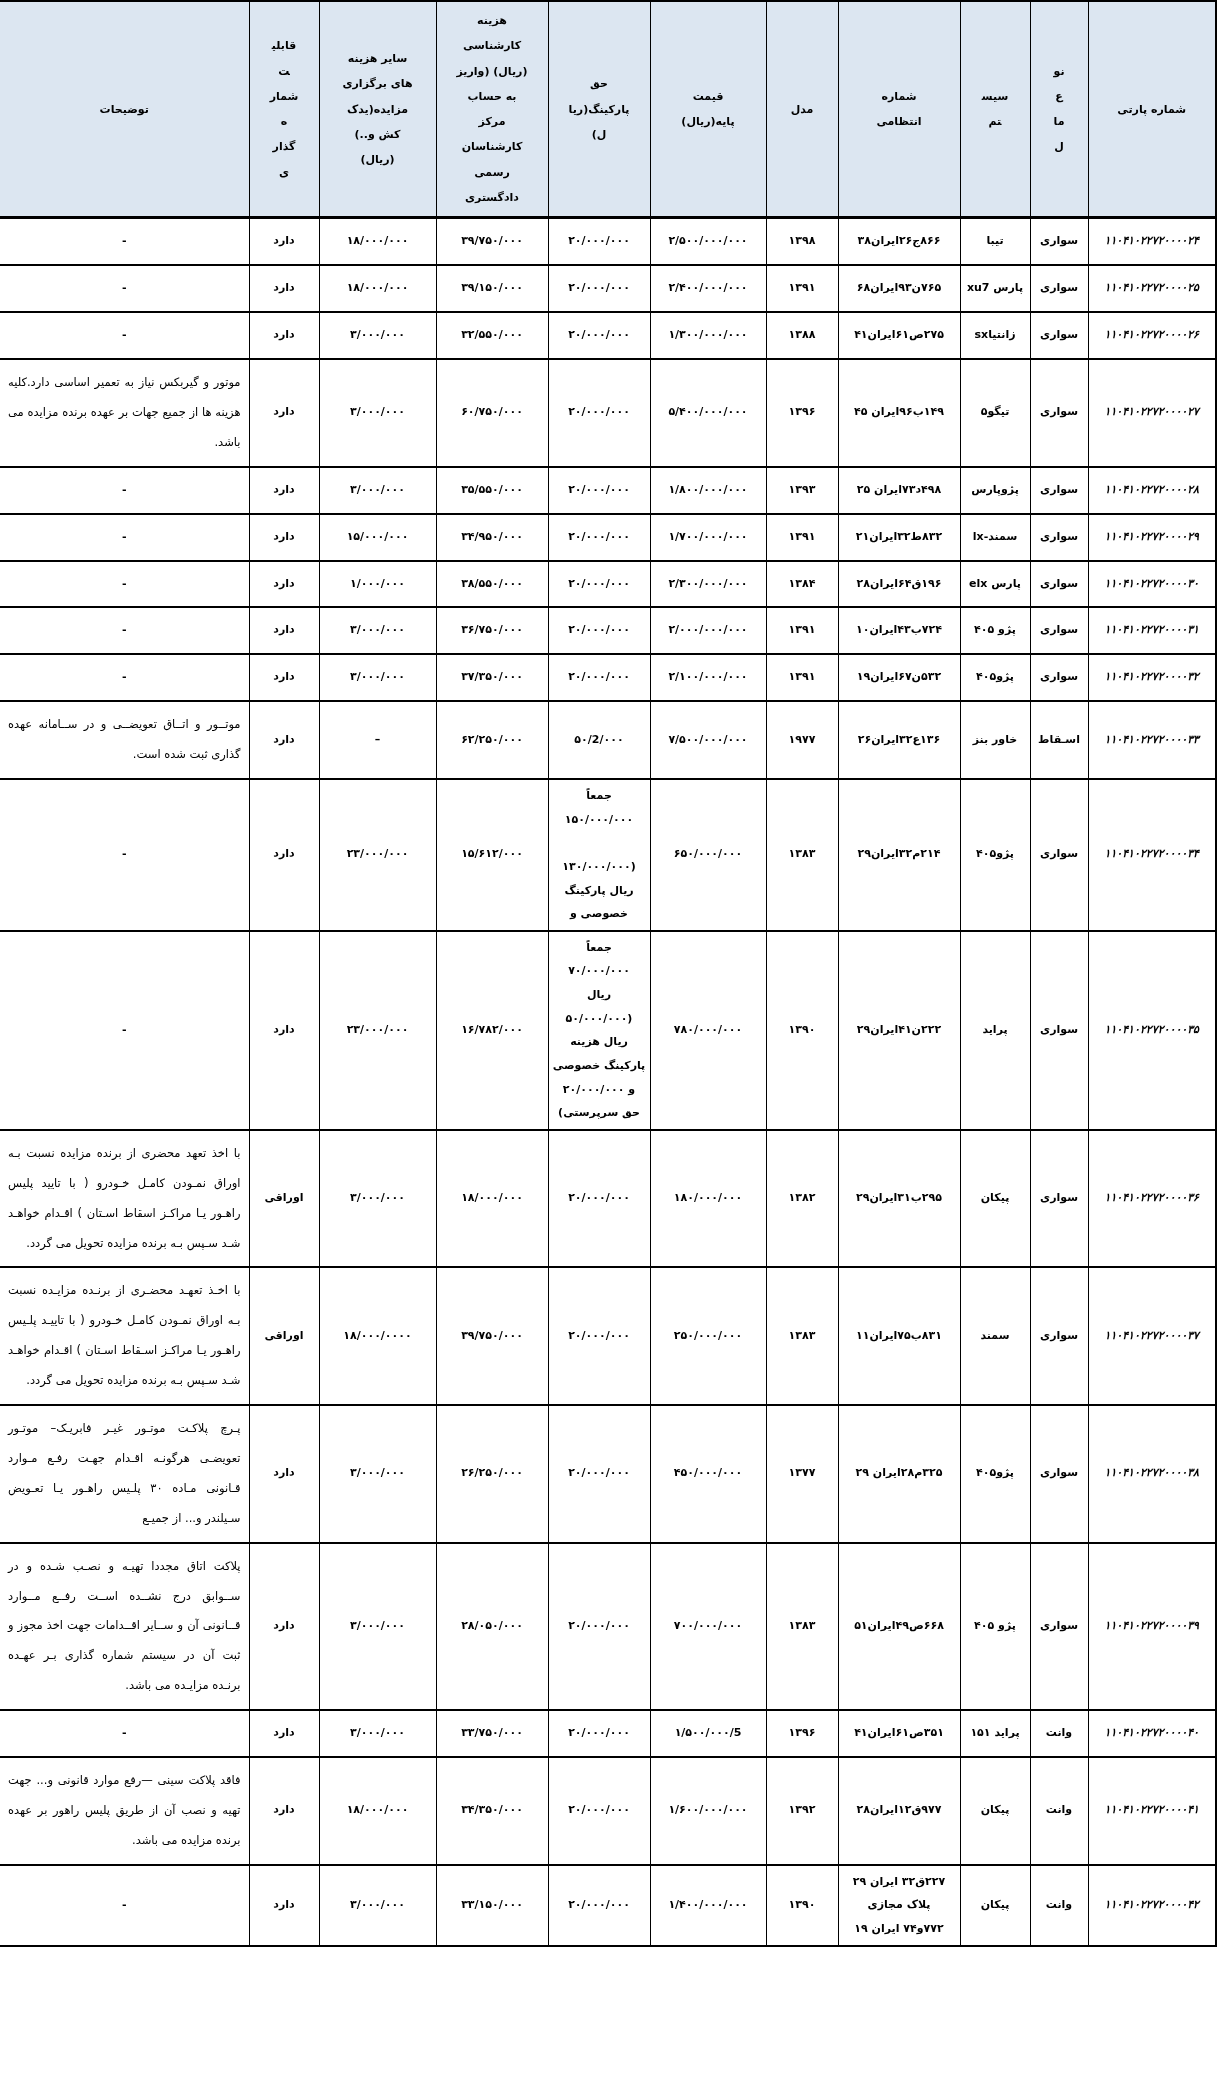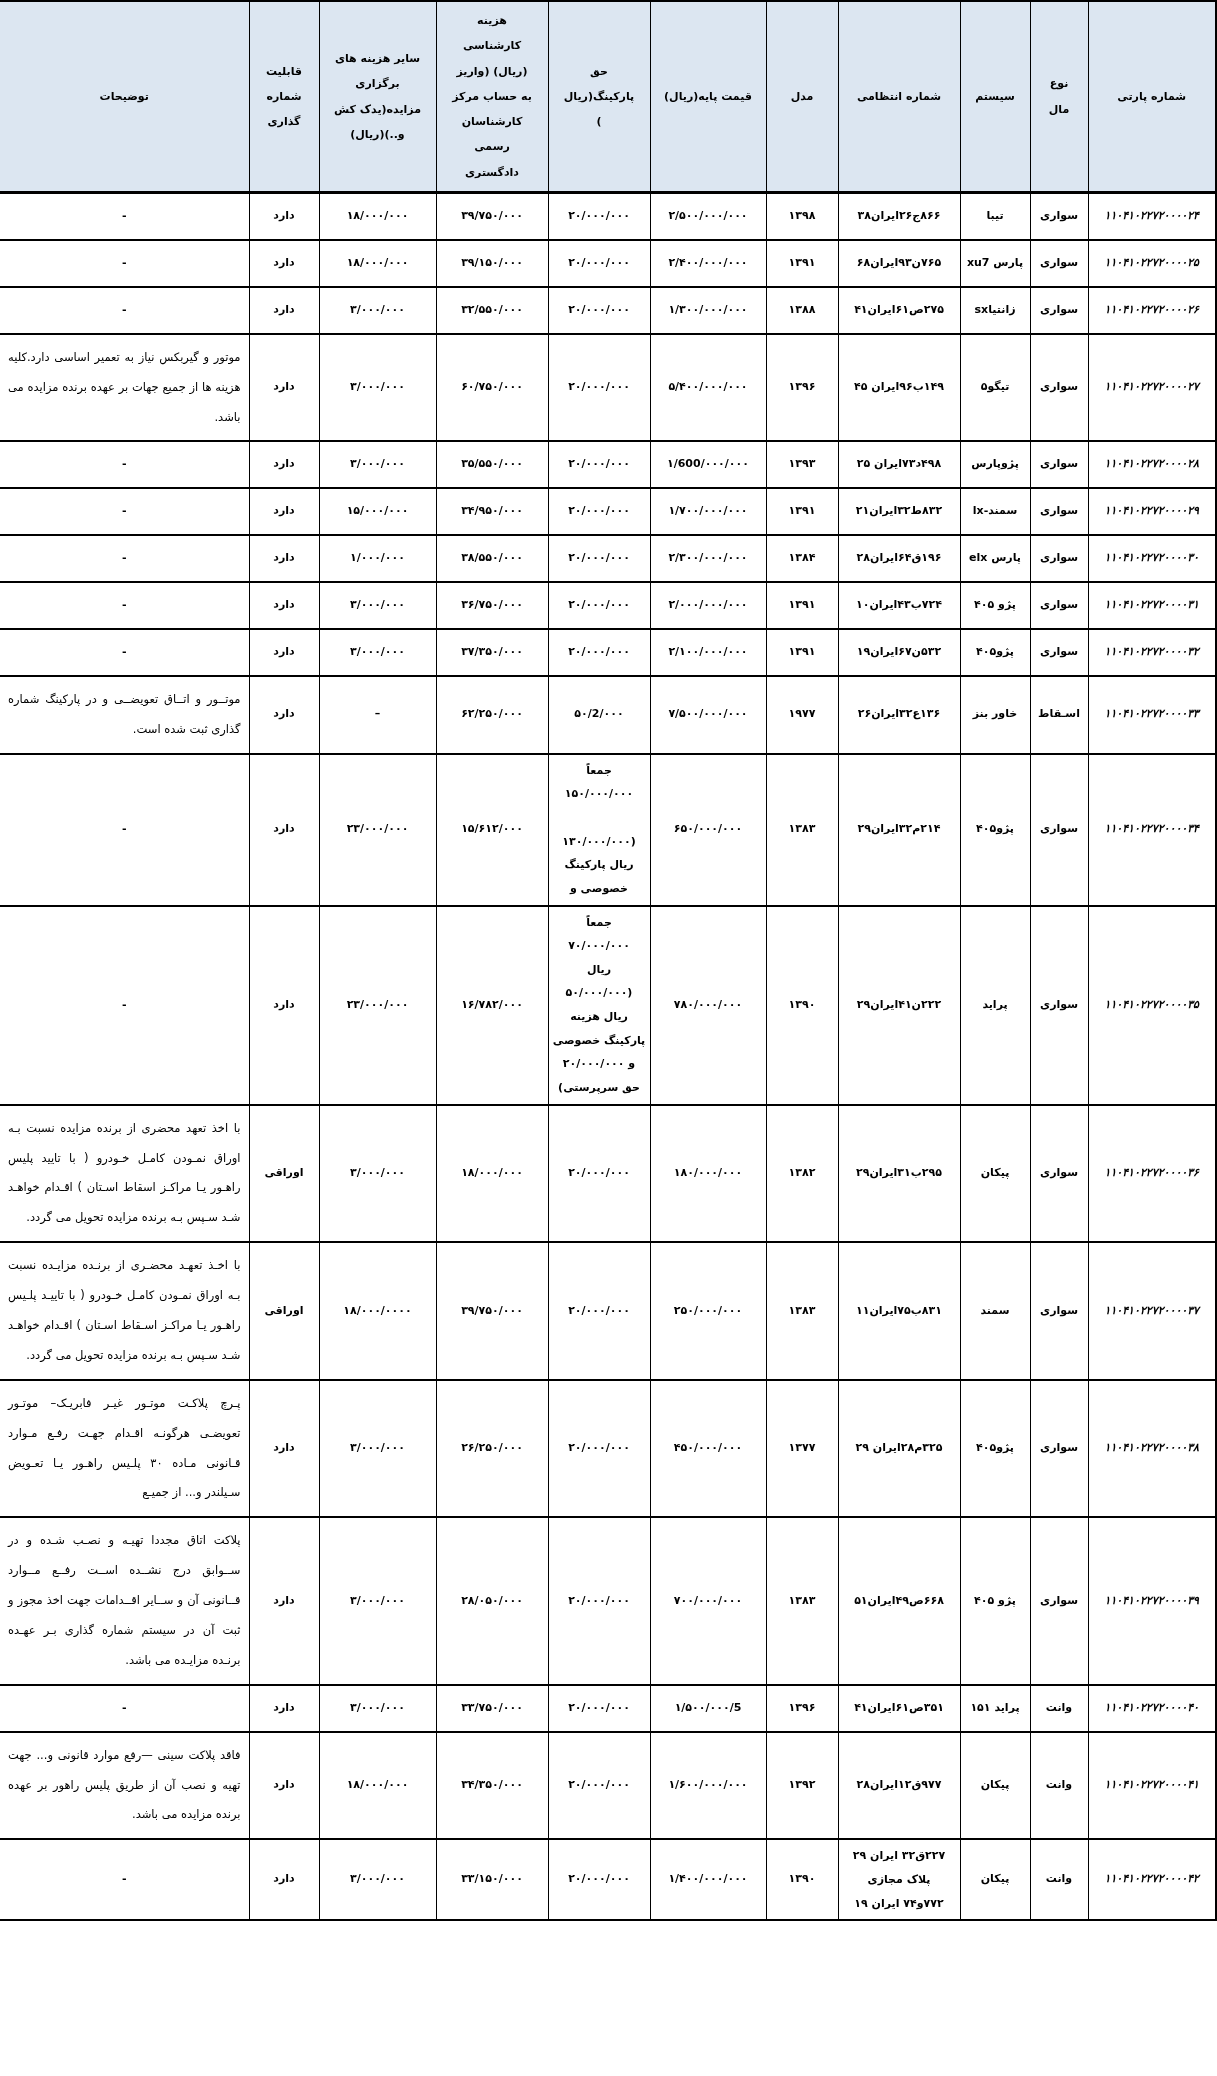--- a/index.html
+++ b/index.html
@@ -2,21 +2,21 @@
 <html lang="fa" dir="rtl"><head>
 <meta charset="utf-8">
 <style>
   html,body{margin:0;padding:0;background:#fff;}
   body{font-family:"DejaVu Sans",sans-serif;color:#000;}
   .page{width:1217px;}
   table{width:1217px;border-collapse:collapse;table-layout:fixed;direction:rtl;border:2px solid #000;}
   th,td{border:1px solid #000;border-top-width:2px;border-bottom-width:2px;
         vertical-align:middle;text-align:center;word-wrap:break-word;overflow:hidden;}
   thead th{background:#dce6f1;font-size:11px;font-weight:bold;line-height:2.3;
-           padding:6px 13px;height:108px;vertical-align:middle;}
+           padding:6px 20px;height:108px;vertical-align:middle;}
   tbody td{font-size:11px;font-weight:bold;line-height:1.9;padding:12px 3px;}
   thead th{border-bottom-width:3px;}
   tbody tr{height:46px;}
   td.pre{white-space:pre-line;line-height:2.15;padding:4px 3px;}
   td.note-long{font-weight:normal;font-size:11.5px;text-align:justify;
                text-align-last:right;line-height:2.6;padding:8px 1px;}
   td.c-notes{padding-right:8px;padding-left:8px;}
   td.c-parti{font-size:11px;letter-spacing:0;font-style:italic;}
 </style>
 </head>
@@ -104,21 +104,21 @@
     <td>۳/۰۰۰/۰۰۰</td>
     <td>دارد</td>
     <td class="c-notes note-long">موتور و گیربکس نیاز به تعمیر اساسی دارد.کلیه هزینه ها از جمیع جهات بر عهده برنده مزایده می باشد.</td>
   </tr>
         <tr>
     <td class="c-parti">۱۱۰۴۱۰۲۲۷۲۰۰۰۰۲۸</td>
     <td>سواری</td>
     <td>پژوپارس</td>
     <td>۴۹۸د۷۳ایران ۲۵</td>
     <td>۱۳۹۳</td>
-    <td>۱/600/۰۰۰/۰۰۰</td>
+    <td>۱/۸۰۰/۰۰۰/۰۰۰</td>
     <td>۲۰/۰۰۰/۰۰۰</td>
     <td>۳۵/۵۵۰/۰۰۰</td>
     <td>۳/۰۰۰/۰۰۰</td>
     <td>دارد</td>
     <td class="c-notes">-</td>
   </tr>
         <tr>
     <td class="c-parti">۱۱۰۴۱۰۲۲۷۲۰۰۰۰۲۹</td>
     <td>سواری</td>
     <td>سمند-lx</td>
@@ -174,21 +174,21 @@
     <td class="c-parti">۱۱۰۴۱۰۲۲۷۲۰۰۰۰۳۳</td>
     <td>اسـقاط</td>
     <td>خاور بنز</td>
     <td>۱۳۶ع۳۲ایران۲۶</td>
     <td>۱۹۷۷</td>
     <td>۷/۵۰۰/۰۰۰/۰۰۰</td>
     <td>۵۰/2/۰۰۰</td>
     <td>۶۲/۲۵۰/۰۰۰</td>
     <td>–</td>
     <td>دارد</td>
-    <td class="c-notes note-long">موتــور و اتــاق تعویضــی و در پارکینگ شماره گذاری ثبت شده است.</td>
+    <td class="c-notes note-long">موتــور و اتــاق تعویضــی و در ســامانه عهده گذاری ثبت شده است.</td>
   </tr>
         <tr>
     <td class="c-parti">۱۱۰۴۱۰۲۲۷۲۰۰۰۰۳۴</td>
     <td>سواری</td>
     <td>پژو۴۰۵</td>
     <td>۲۱۴م۳۲ایران۲۹</td>
     <td>۱۳۸۳</td>
     <td>۶۵۰/۰۰۰/۰۰۰</td>
     <td class="pre">جمعاً
 ۱۵۰/۰۰۰/۰۰۰

